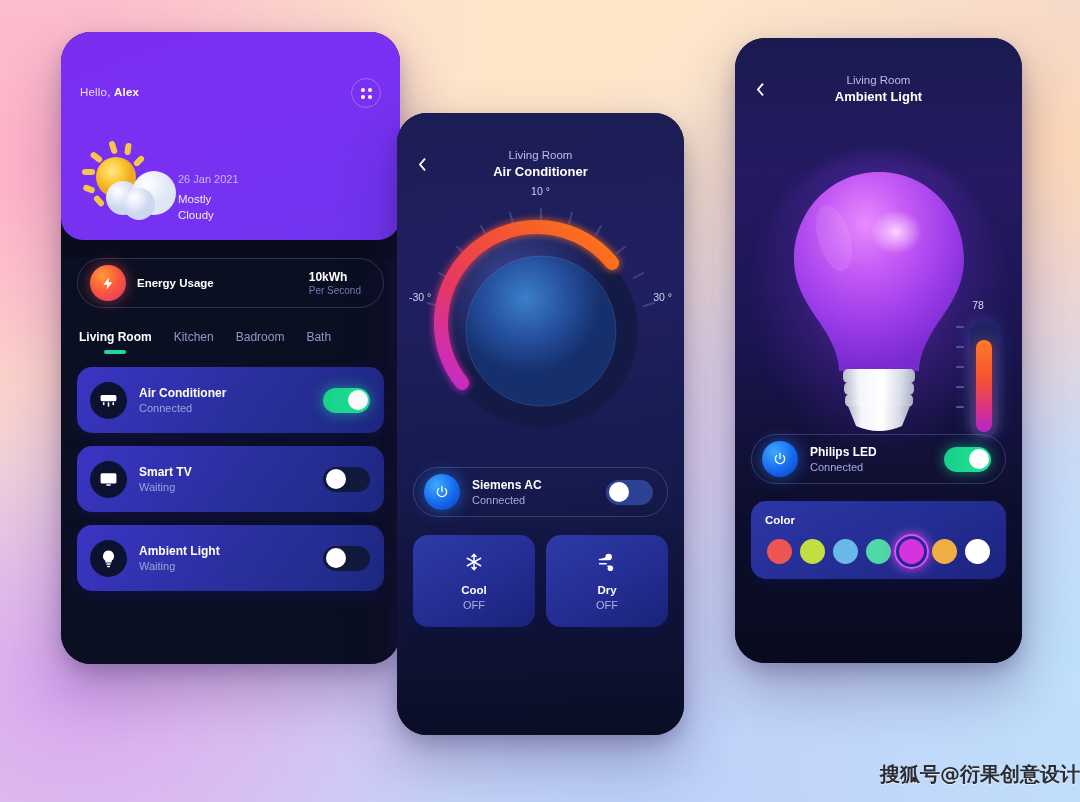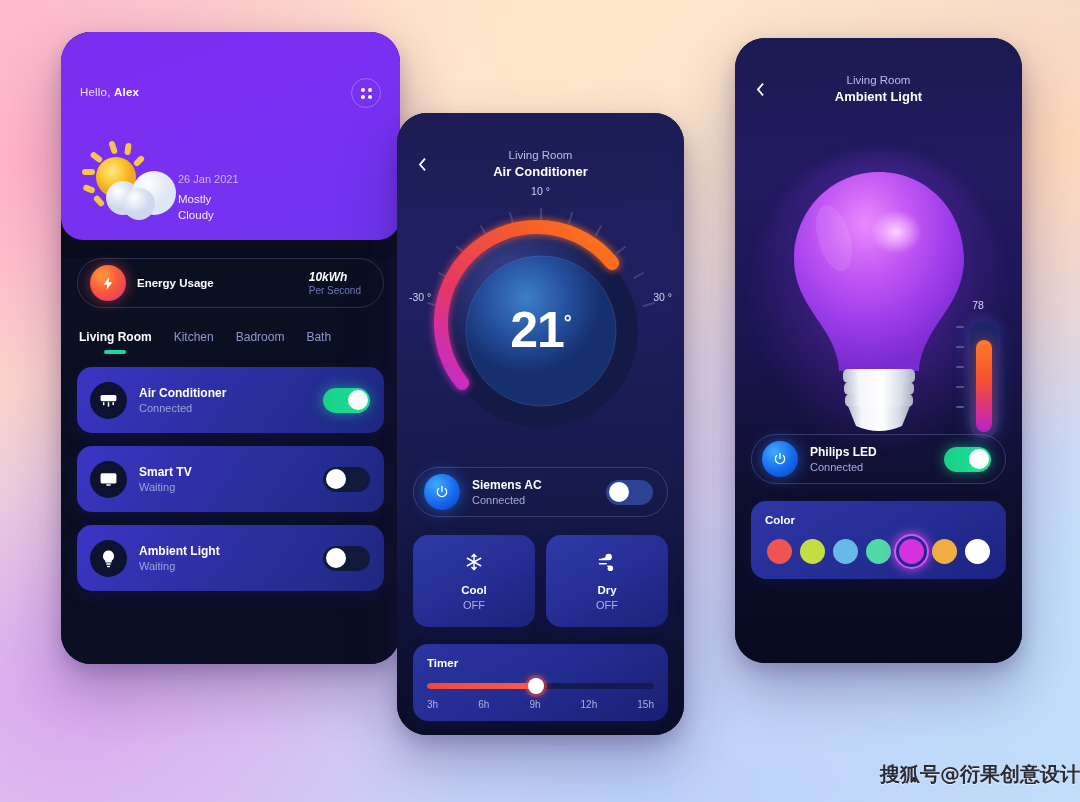--- a/index.html
+++ b/index.html
@@ -61,21 +61,21 @@
   }
   .bolt-circ {
     width:36px; height:36px; border-radius:50%;
     background:radial-gradient(circle at 35% 30%,#ff9a3c 0%,#fb5a3a 45%,#e0307a 100%);
     display:flex; align-items:center; justify-content:center;
     box-shadow:0 0 14px rgba(250,80,80,.55);
   }
   .bolt-circ svg { width:15px; height:15px; fill:#fff; }
   .energy-label { margin-left:11px; font-size:11.5px; font-weight:700; color:#fff; }
   .energy-right { position:absolute; right:22px; text-align:left; }
-  .energy-val { font-size:12px; font-weight:700; color:#fff;font-style:italic; }
+  .energy-val { font-size:12px; font-weight:700; color:#fff; }
   .energy-sub { font-size:10px; color:#6f7bb5; margin-top:1px; }
 
   .tabs { display:flex; gap:22px; margin-top:22px; align-items:flex-start; padding-left:2px; }
   .tab { font-size:12px; color:#8f98c9; white-space:nowrap; position:relative; padding-bottom:10px; }
   .tab.active { color:#fff; font-weight:700; }
   .tab.active::after {
     content:""; position:absolute; left:50%; transform:translateX(-50%); bottom:0;
     width:22px; height:4px; border-radius:2px; background:#1fd6a0;
   }
 
@@ -401,23 +401,20 @@
           <line x1="12" y1="100" x2="22" y2="103"></line>
         </g>
 
         <circle cx="125" cy="128" r="97" fill="url(#ringG)"></circle>
         <path d="M 46 180 A 96 96 0 0 1 196 60" fill="none" stroke="url(#arcG)" stroke-width="17" stroke-linecap="round" filter="url(#blr)" opacity=".65"></path>
         <path d="M 46 180 A 96 96 0 0 1 196 60" fill="none" stroke="url(#arcG)" stroke-width="14" stroke-linecap="round"></path>
         <circle cx="125" cy="128" r="75" fill="url(#faceG)"></circle>
         <circle cx="125" cy="128" r="75" fill="none" stroke="rgba(140,180,255,.18)" stroke-width="1"></circle>
       </svg>
 
-      <div class="dial-val">
-        <span>21</span><sup>°</sup>
-      </div>
     </div>
 
     <div class="pill">
       <div class="pw-circ">
         <svg viewBox="0 0 24 24">
             <path d="M12 3v9"></path>
             <path d="M7.5 6.5a7 7 0 1 0 9 0"></path>
           </svg>
       </div>
       <div class="pill-txt">
@@ -445,34 +442,20 @@
         <svg viewBox="0 0 24 24" stroke="#fff" stroke-width="1.8" fill="none" stroke-linecap="round">
           <path d="M3 9h11a3 3 0 1 0-3-3"></path>
             <path d="M3 14h8"></path>
             <path d="M13 17h3a2.5 2.5 0 1 1-2.5 2.5"></path>
         </svg>
         <div class="mode-name">Dry</div>
         <div class="mode-val">OFF</div>
       </div>
     </div>
 
-    <div class="timer">
-      <div class="timer-title">Timer</div>
-      <div class="track">
-        <span class="fill"></span>
-        <span class="thumb"></span>
-      </div>
-      <div class="ticks">
-        <span>3h</span>
-        <span>6h</span>
-        <span>9h</span>
-        <span>12h</span>
-        <span>15h</span>
-      </div>
-    </div>
 
   </div>
 </div>
 
 <div class="phone" id="phone3">
   <div class="s3">
 
     <div class="sc-head">
       <div class="back">
         <svg viewBox="0 0 12 18">

